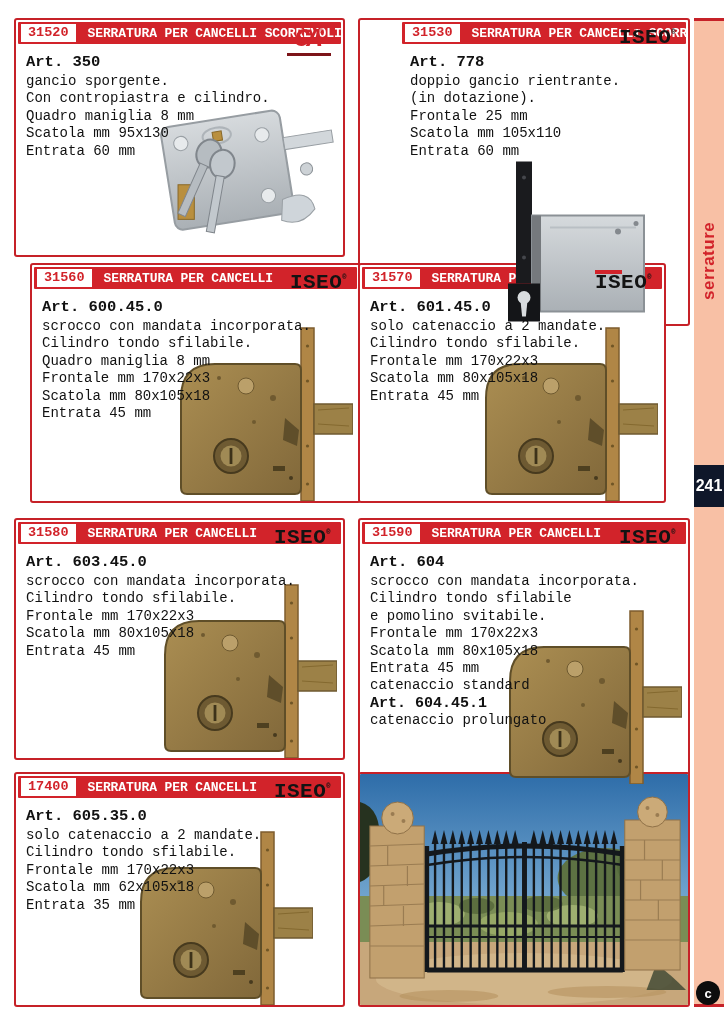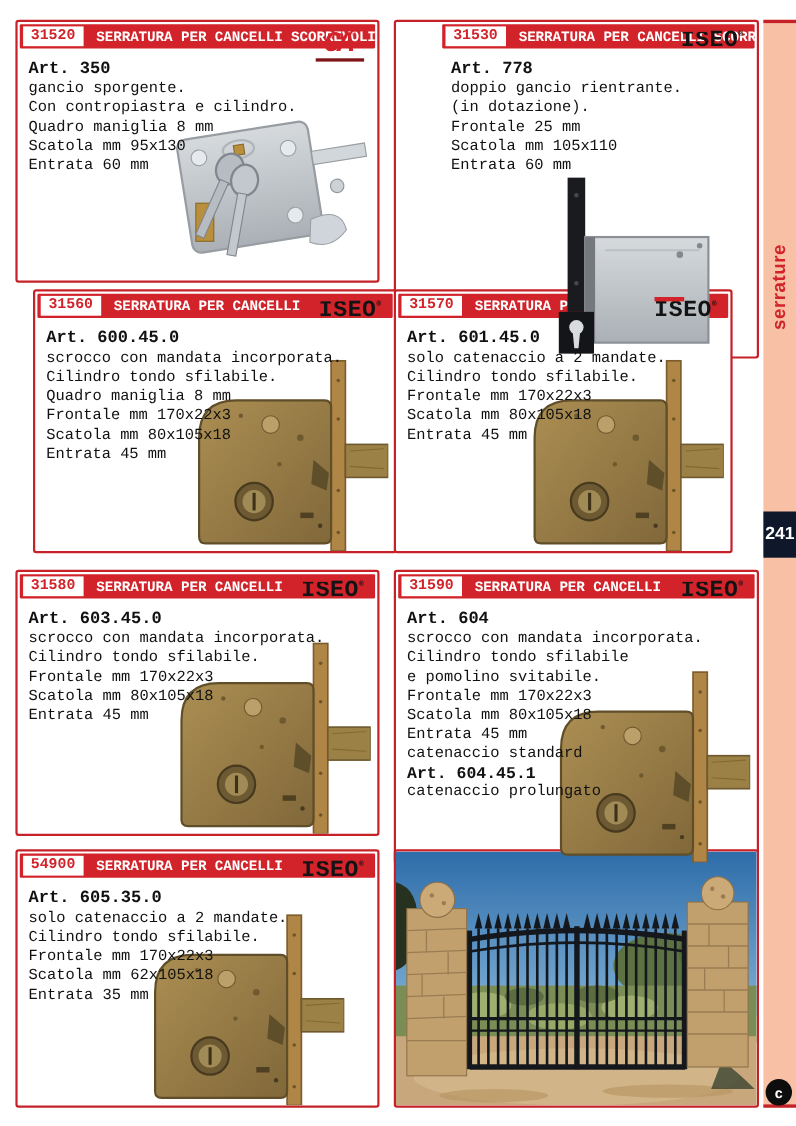--- a/index.html
+++ b/index.html
@@ -266,21 +266,21 @@
       <div class="spec">Scatola mm 80x105x18</div>
       <div class="spec">Entrata 45 mm</div>
       <div class="spec">catenaccio standard</div>
       <div class="spec art-sub">Art. 604.45.1</div>
       <div class="spec">catenaccio prolungato</div>
     </div>
   </div>
 
   <div class="cell" style="left:14px;top:772px;width:331px;height:235px;">
     <div class="cell-header">
-      <span class="code-box"><span>54900</span></span>
+      <span class="code-box"><span>17400</span></span>
       <span class="cell-title">SERRATURA PER CANCELLI</span>
     </div>
     <div class="brand">
       <span class="iseo"><span class="iseo-bar"></span><span>ISEO</span><span class="reg">®</span></span>
     </div>
     <svg class="lock-art" style="right:30px;bottom:0;width:200px;height:175px;" viewBox="0 0 200 175">
         <use href="#brassLock"></use>
       </svg>
     <div class="cell-body">
       <div class="art">Art. 605.35.0</div>

